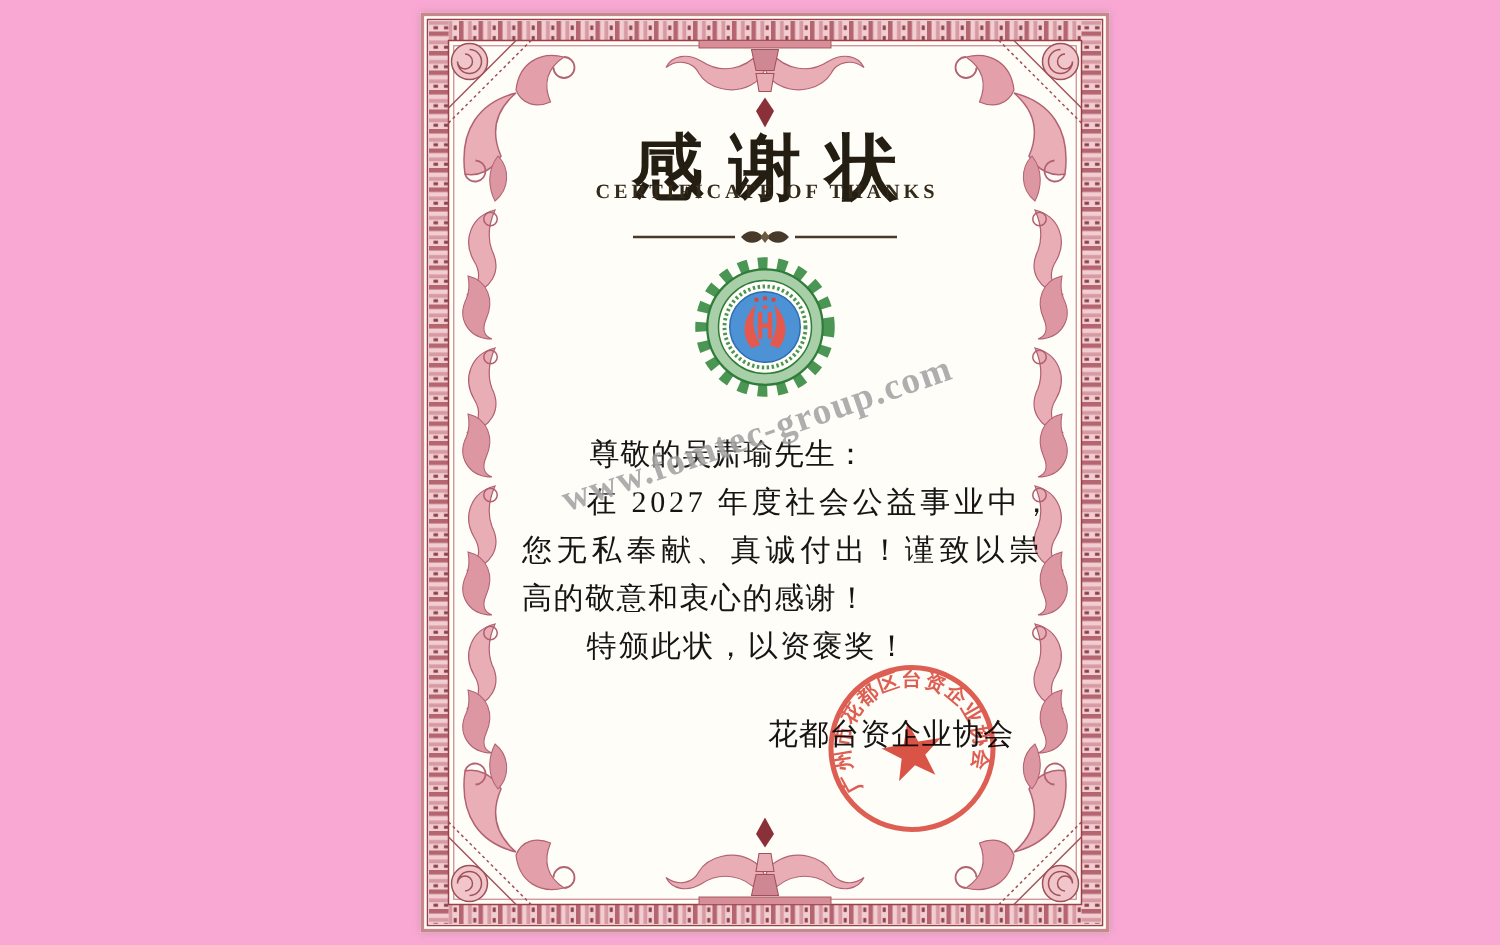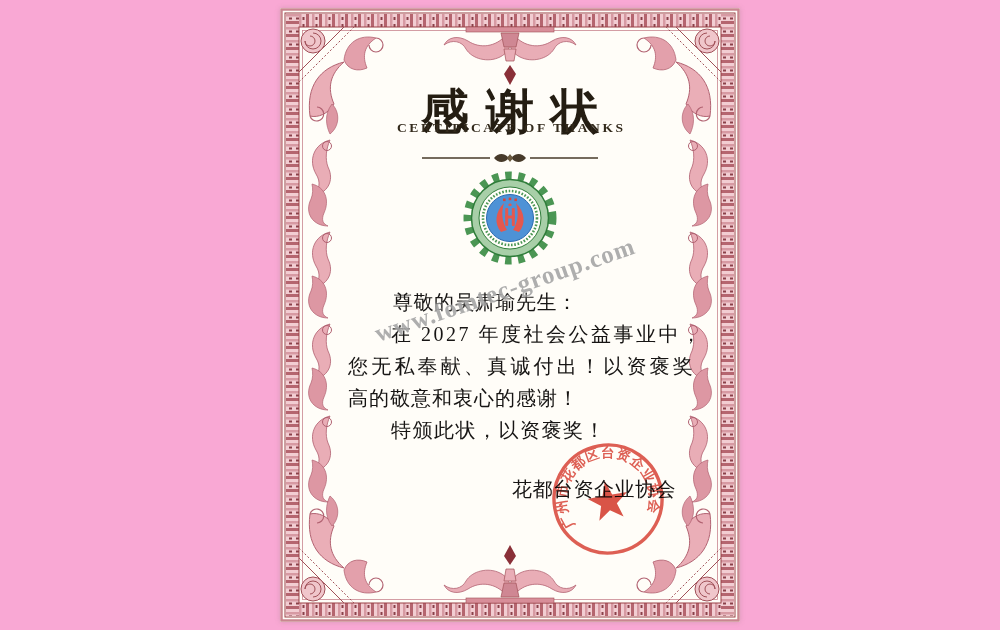--- a/index.html
+++ b/index.html
@@ -136,21 +136,21 @@
       </g>
       <g fill="#d6473b">
         <rect x="41" y="28.5" width="2.6" height="2.6"></rect>
         <rect x="46.7" y="27.6" width="2.6" height="2.6"></rect>
         <rect x="52.4" y="28.5" width="2.6" height="2.6"></rect>
       </g>
     </svg>
 
     <div class="abs bodytext salutation">尊敬的吴肃瑜先生：</div>
     <div class="abs bodytext bline2">在 2027 年度社会公益事业中，</div>
-    <div class="abs bodytext bline3">您无私奉献、真诚付出！以资褒奖</div>
+    <div class="abs bodytext bline3">您无私奉献、真诚付出！谨致以崇</div>
     <div class="abs bodytext bline5">特颁此状，以资褒奖！</div>
     <div class="abs bodytext bline4">高的敬意和衷心的感谢！</div>
 
     <div class="abs watermark">www.fomtec-group.com</div>
 
     <div class="abs bodytext issuer">花都台资企业协会</div>
 
     <svg class="abs stamp" viewBox="0 0 150 150">
       <g transform="rotate(-10 75 75)">
         <circle cx="75" cy="75" r="54" fill="none" stroke="#db5449" stroke-width="3.4"></circle>

